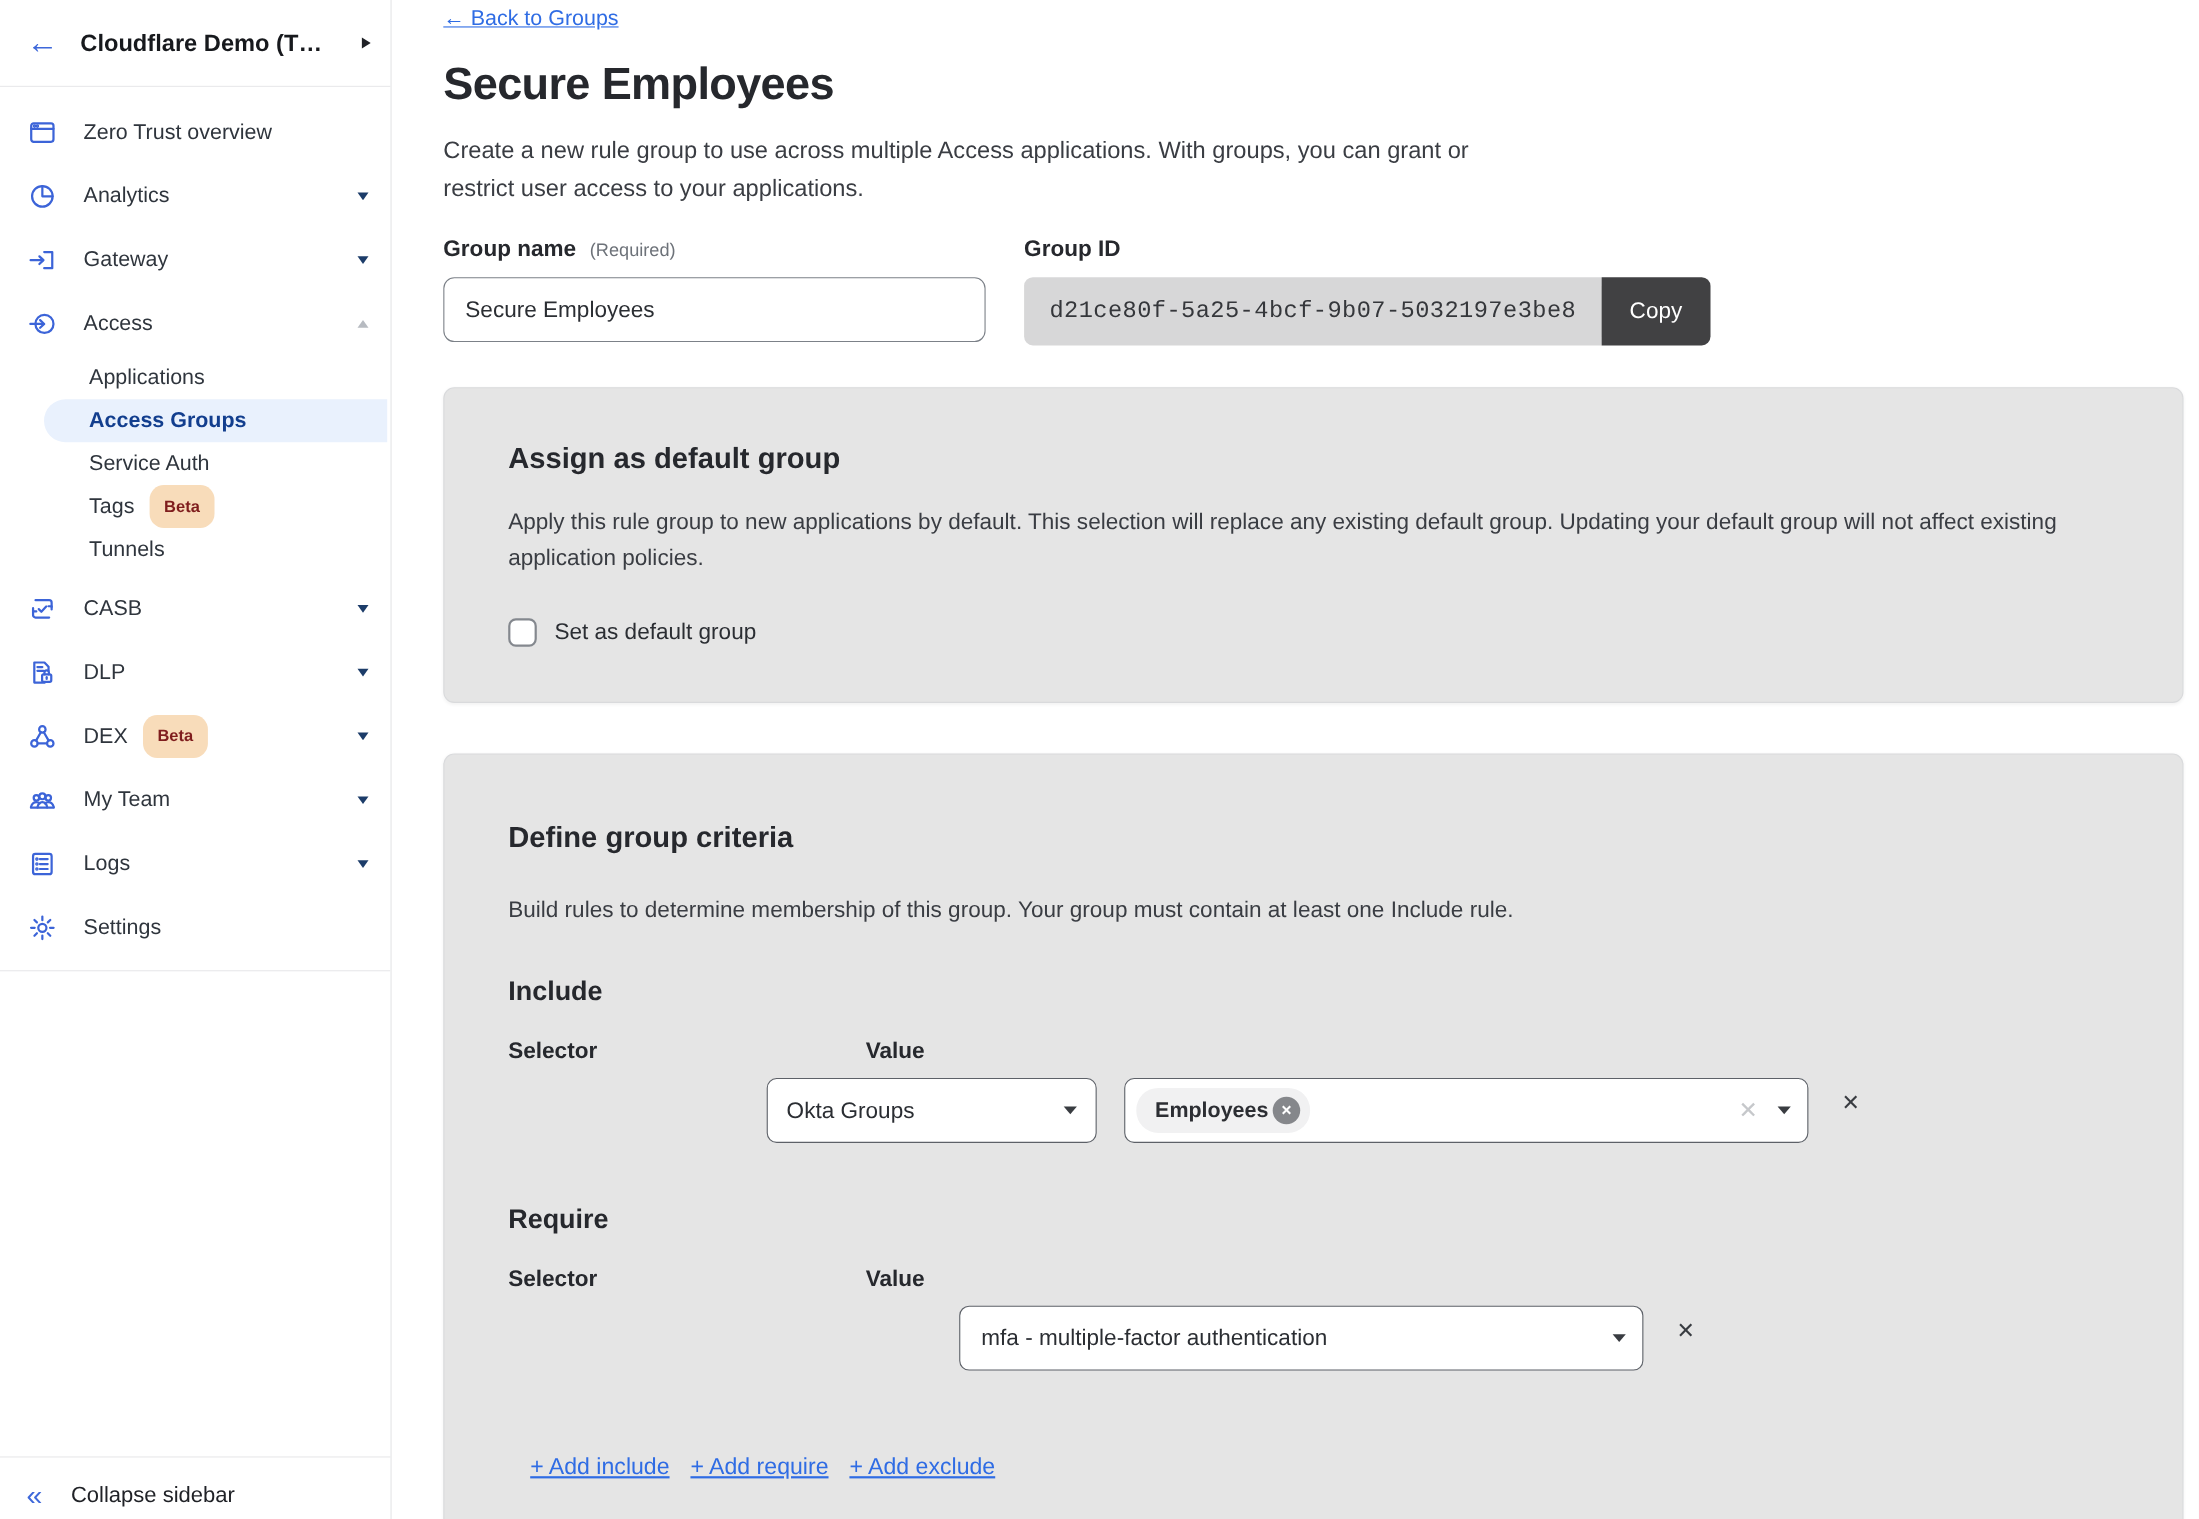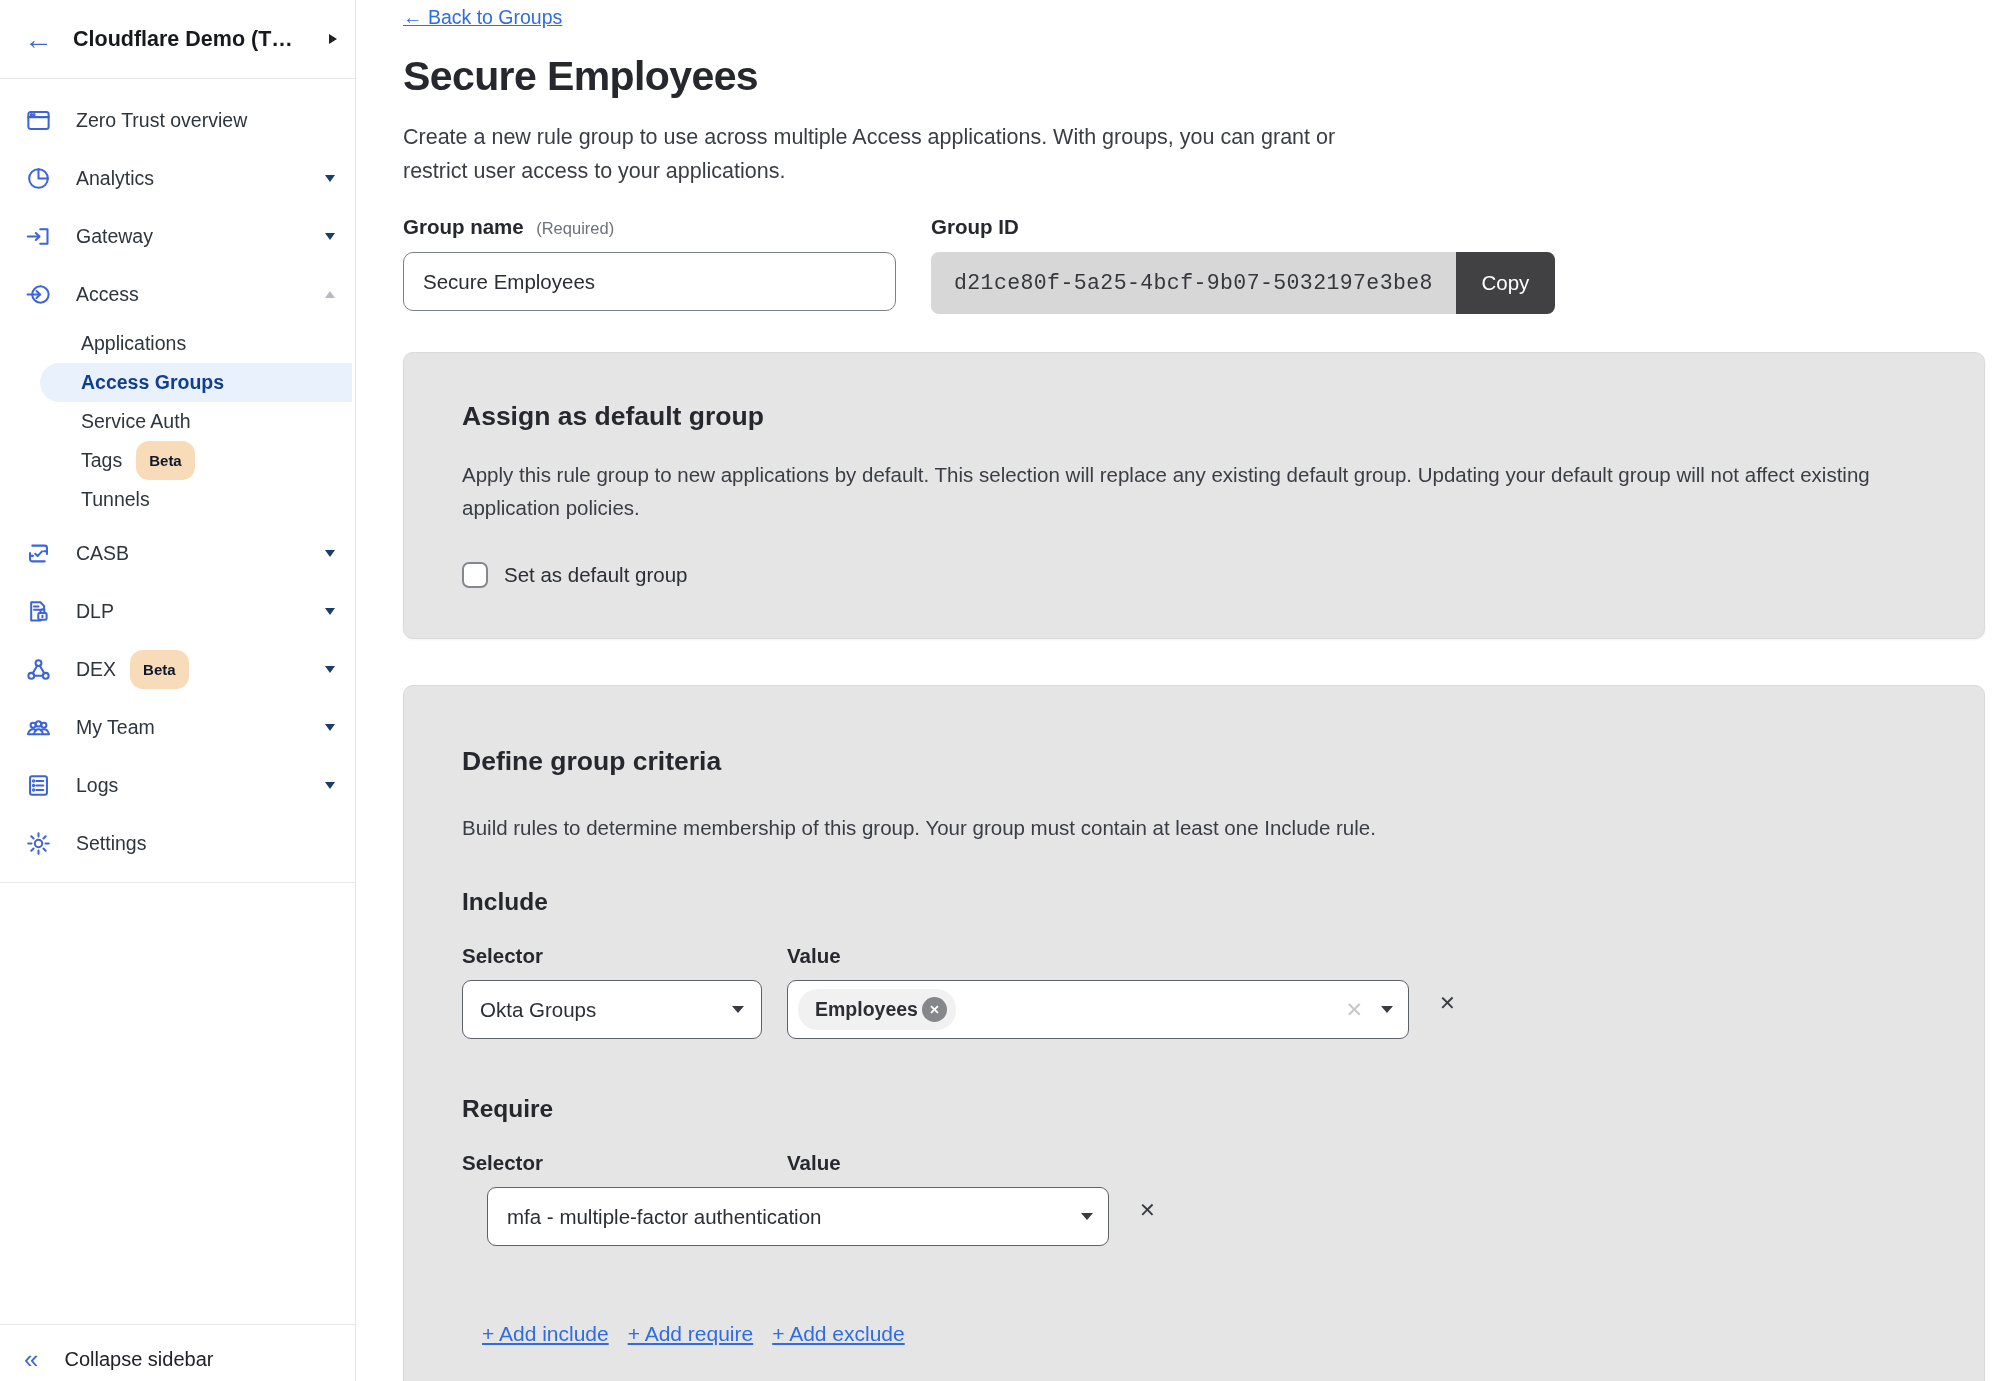--- a/index.html
+++ b/index.html
@@ -43,21 +43,21 @@
   .sub-item {
     height:39px; display:flex; align-items:center;
     padding-left:81px; font-size:19.5px; color:#2f353d; cursor:pointer;
   }
   .sub-item.selected {
     margin-left:40px; padding-left:41px; margin-right:3px;
     background:#e9f1fd; border-radius:22px 0 0 22px;
     color:#123e8e; font-weight:bold;
   }
   .badge {
-    background:#f8dcba; color:#0f172a; font-size:15px; font-weight:bold;
+    background:#f8dcba; color:#7f1d1d; font-size:15px; font-weight:bold;
     padding:12px 13px; border-radius:13px; line-height:1;
   }
   .sb-divider { border-top:1px solid #e8e8ea; margin-top:10px; }
 
   .sb-footer {
     margin-top:auto; border-top:1px solid #e8e8ea; height:57px; flex:0 0 57px;
     display:flex; align-items:center; gap:26px; padding:12px 24px 0;
     cursor:pointer;
   }
   .collapse-icon { color:#3e68da; font-size:26px; line-height:1; }
@@ -108,21 +108,21 @@
   .checkbox { width:26px; height:26px; border:2px solid #84888e; border-radius:7px; background:#fff; flex:0 0 26px; }
   .chk-lbl { font-size:20.5px; color:#2b2e33; }
 
   .card-criteria { margin-top:46px; padding:60px 58px; height:920px; }
   .card-criteria .card-body { margin-top:34px; }
   .group-h { margin-top:44px; font-size:24.5px; font-weight:bold; color:#26282d; }
   .field-labels { display:flex; margin-top:28px; }
   .field-labels .fl { font-size:20.5px; font-weight:bold; color:#26282d; }
   .fl-selector { width:325px; }
 
-  .rule-row { display:flex; align-items:center; margin-top:12px; }
+  .rule-row { display:flex; align-items:center; margin-top:12px;justify-content:center; }
   .select-box {
     width:300px; height:59px; border:1.4px solid #5d6168; border-radius:9px;
     display:flex; align-items:center; justify-content:space-between;
     padding:0 17px; font-size:20.5px; color:#2b2e33; background:#fff; cursor:pointer;
   }
   .caret { width:0; height:0; border-left:6px solid transparent; border-right:6px solid transparent; border-top:7.5px solid #393c41; }
   .value-box {
     width:622px; height:59px; margin-left:25px;
     border:1.4px solid #5d6168; border-radius:9px; background:#fff;
     display:flex; align-items:center; padding:0 15px 0 10px; cursor:pointer;

